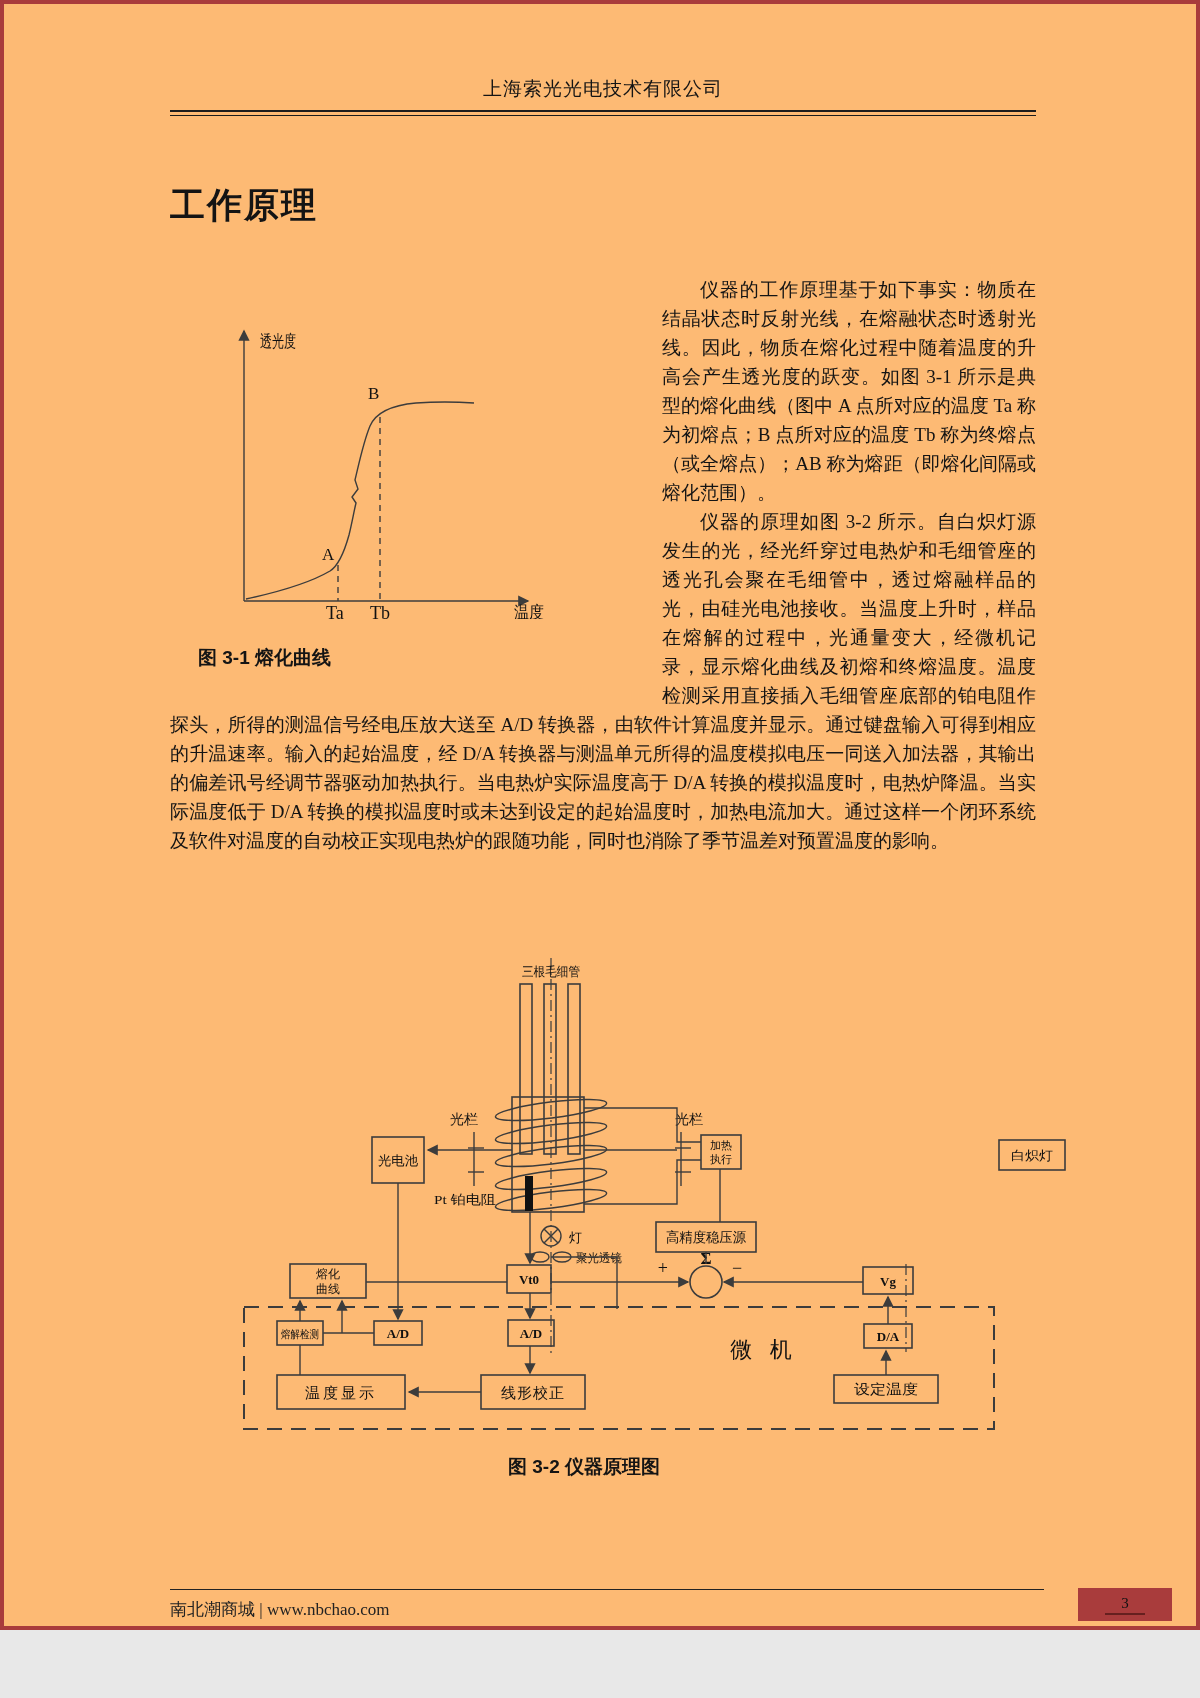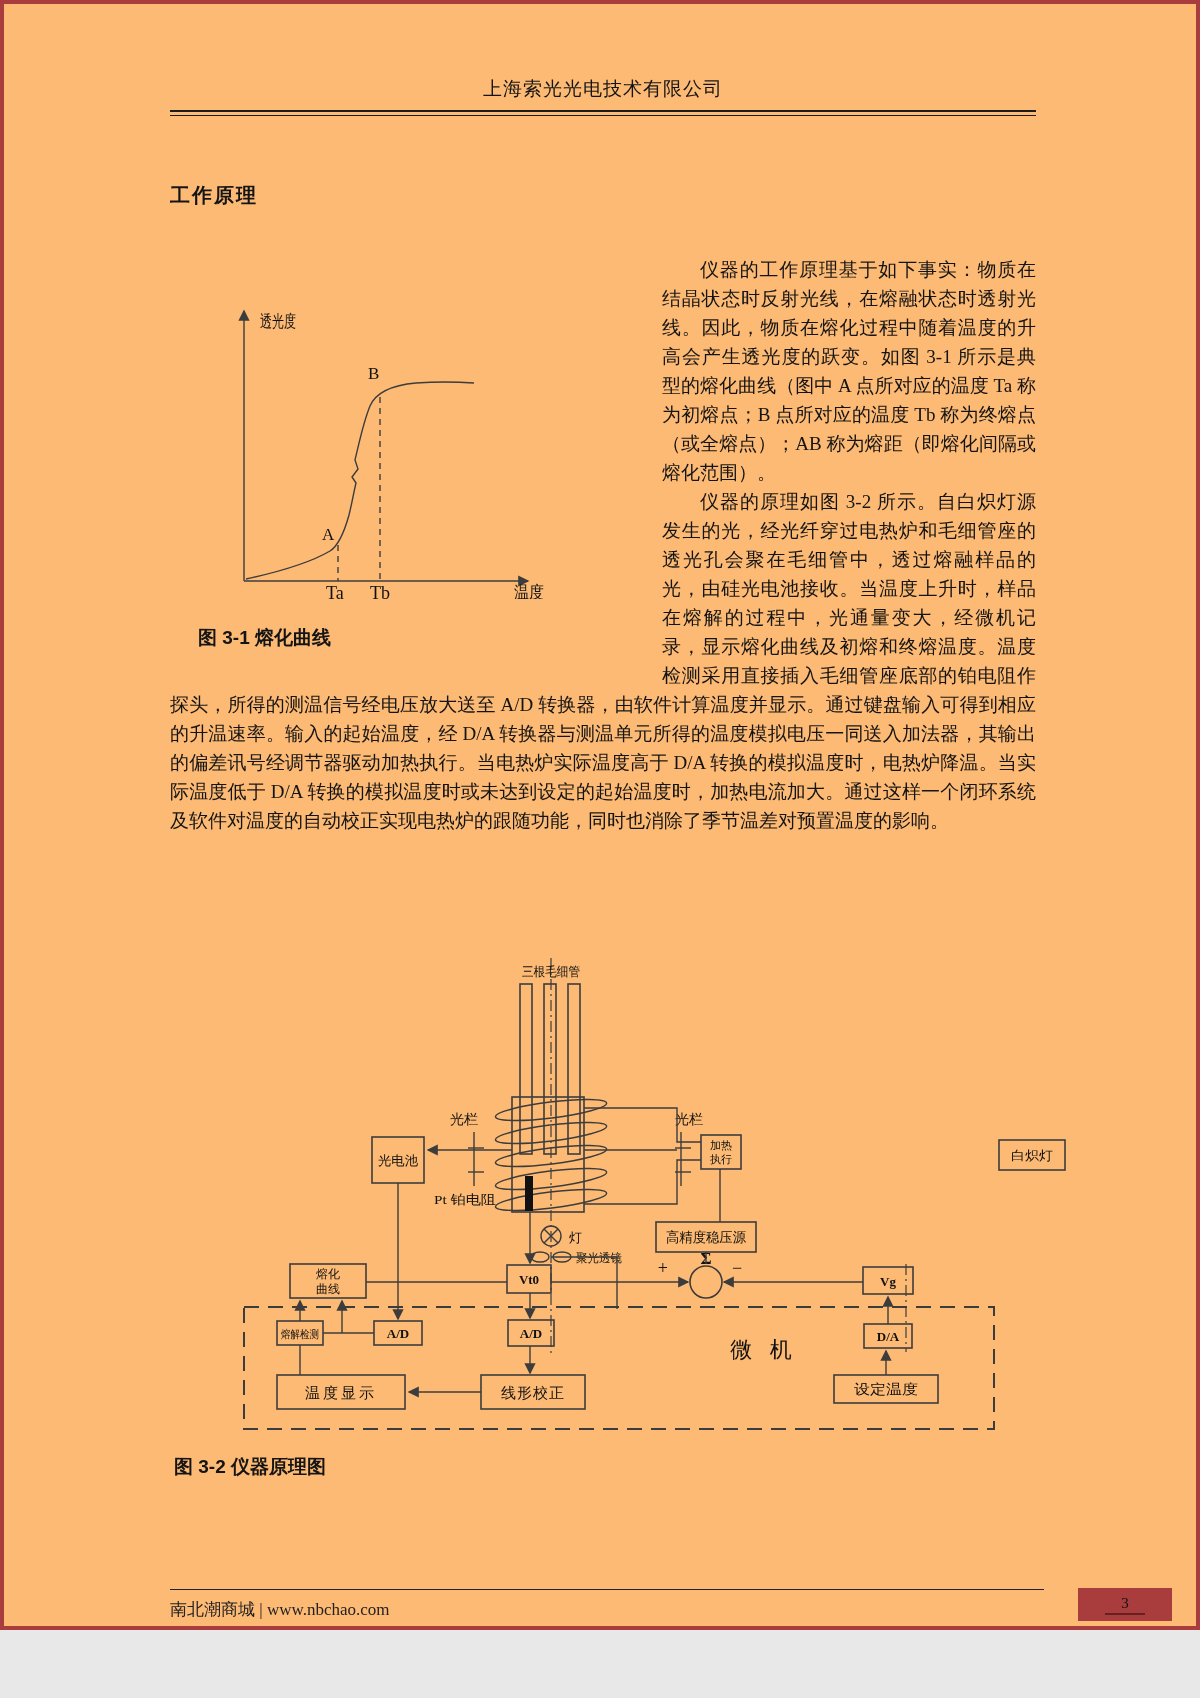--- a/index.html
+++ b/index.html
@@ -10,32 +10,32 @@
     background:#fdba74;
     border:4px solid #a93c3c;
     box-sizing:border-box;
     font-family:"Liberation Serif","DejaVu Serif",serif;
     color:#141414;
     overflow:hidden;
   }
   .content{padding:0 160px 0 166px;}
   .header{padding-top:72px;text-align:center;font-size:19px;letter-spacing:1px;}
   .header-rule{margin-top:8px;height:3px;border-top:2px solid #1c1c1c;border-bottom:1px solid #1c1c1c;}
-  .doc-title{margin-top:66px;font-size:20px;font-weight:bold;letter-spacing:2px;}
+  .doc-title{margin-top:66px;font-size:35px;font-weight:bold;letter-spacing:2px;}
   .body-text{margin-top:46px;font-size:19px;line-height:29px;text-align:justify;}
   .body-text p{margin:0;text-indent:2em;}
   
   .fig31{float:left;width:492px;min-height:412px;}
   .fig31 svg{display:block;margin:38px 0 0 28px;}
   .fig31 .caption{width:360px;margin:24px 0 0 28px;text-align:left;
     font-family:"Liberation Sans","DejaVu Sans",sans-serif;
     font-weight:bold;font-size:19px;}
   
   .diagram{position:absolute;left:220px;top:948px;}
-  .fig32-caption{position:absolute;left:170px;top:1450px;width:820px;
+  .fig32-caption{position:absolute;left:170px;top:1450px;width:820px;text-align:center;
     font-family:"Liberation Sans","DejaVu Sans",sans-serif;font-weight:bold;font-size:19px;}
   
   .footer-rule{position:absolute;left:166px;top:1585px;width:874px;border-top:1.5px solid #222;}
   .footer-text{position:absolute;left:166px;top:1594px;width:874px;text-align:left;font-size:17px;color:#222;}
   .page-num-box{position:absolute;left:1074px;top:1584px;width:94px;height:33px;background:#a93c3c;
     display:flex;align-items:center;justify-content:center;}
   .page-num{font-size:15px;color:#111;border-bottom:2px solid #66201f;padding:0 16px 1px 16px;line-height:17px;}
   
   svg text{font-family:"Liberation Serif","DejaVu Serif",serif;fill:#111;}
   svg .ln{stroke:#3c3c3c;stroke-width:1.4;fill:none;}

